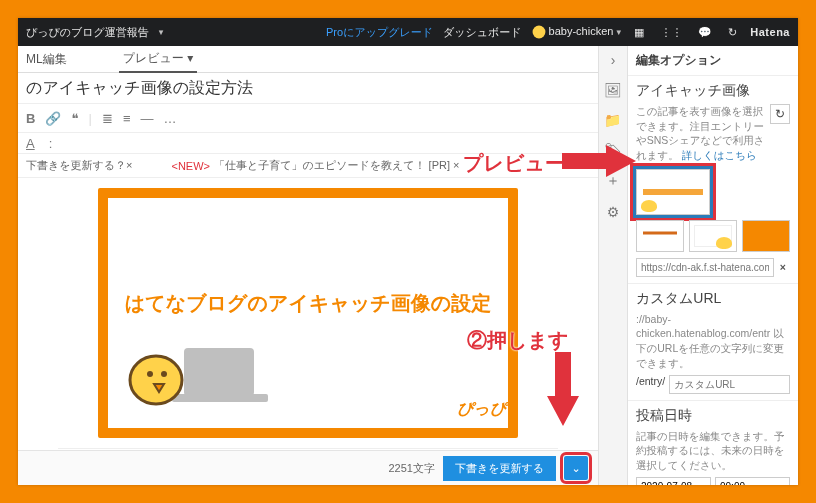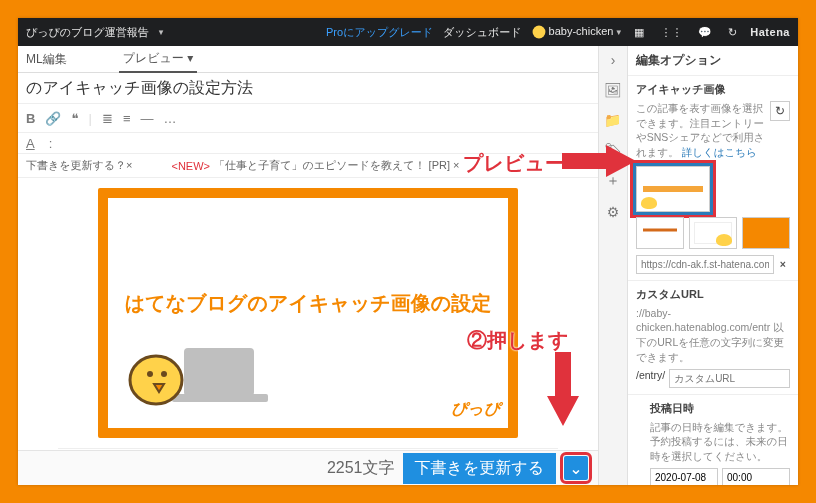--- a/index.html
+++ b/index.html
@@ -118,21 +118,21 @@
     border-radius: 2px;
   }
   .eyecatch-title {
     color:#f58800;
     font-weight:bold;
     font-size: 20px;
     margin-top: -20px;
   }
   .eyecatch-sign {
     position:absolute;
-    right: 8px;
+    right: 2px;
     bottom: 8px;
     color:#f58800;
     font-weight:bold;
     font-style: italic;
     font-size: 16px;
   }
   .eyecatch-chick {
     position:absolute;
     left: 20px; bottom: 10px;
     width: 140px; height: 90px;
@@ -141,21 +141,21 @@
   
   .footer-bar {
     height: 34px;
     display:flex;
     align-items:center;
     justify-content:flex-end;
     gap: 8px;
     padding: 0 10px;
     border-top:1px solid #e4e4e4;
     background:#fafafa;
-    font-size: 16px;
+    font-size: 11px;
   }
   .char-count { color:#666; }
   .save-btn {
     background:#1f8fe0;
     color:#fff;
     padding: 5px 12px;
     border-radius: 0;
   }
   .save-dropdown {
     width: 24px; height: 24px;
@@ -196,23 +196,23 @@
     padding: 6px 8px;
     font-weight:bold;
     font-size: 12px;
     border-bottom:1px solid #eee;
   }
   .panel-section {
     border-bottom:1px solid #eee;
     padding: 6px 8px;
   }
   .panel-section .section-title {
-    font-weight: bold;
+    font-weight: normal;
     margin-bottom: 4px;
-    font-size: 11px;
+    font-size: 14px;
   }
   .panel-hint {
     color:#888;
     line-height:1.4;
   }
   .panel-hint a { color:#2b7bb9; }
   .refresh-box {
     display:flex;
     align-items:flex-start;
     gap:4px;
@@ -430,21 +430,21 @@
 
         <div class="panel-section">
           <div class="section-title">カスタムURL</div>
           <div class="panel-hint">://baby-chicken.hatenablog.com/entr 以下のURLを任意の文字列に変更できます。</div>
           <div class="field-row">
             <span>/entry/</span>
             <input placeholder="カスタムURL" style="">
           </div>
         </div>
 
-        <div class="panel-section" style="border-bottom:0;margin-left:14px;">
+        <div class="panel-section" style="border-bottom:0;">
           <div class="section-title">投稿日時</div>
           <div class="panel-hint">記事の日時を編集できます。予約投稿するには、未来の日時を選択してください。</div>
           <div class="field-row">
             <input value="2020-07-08" style="">
             <input value="00:00" style="">
           </div>
 
         </div>
       </div>
     </div>

